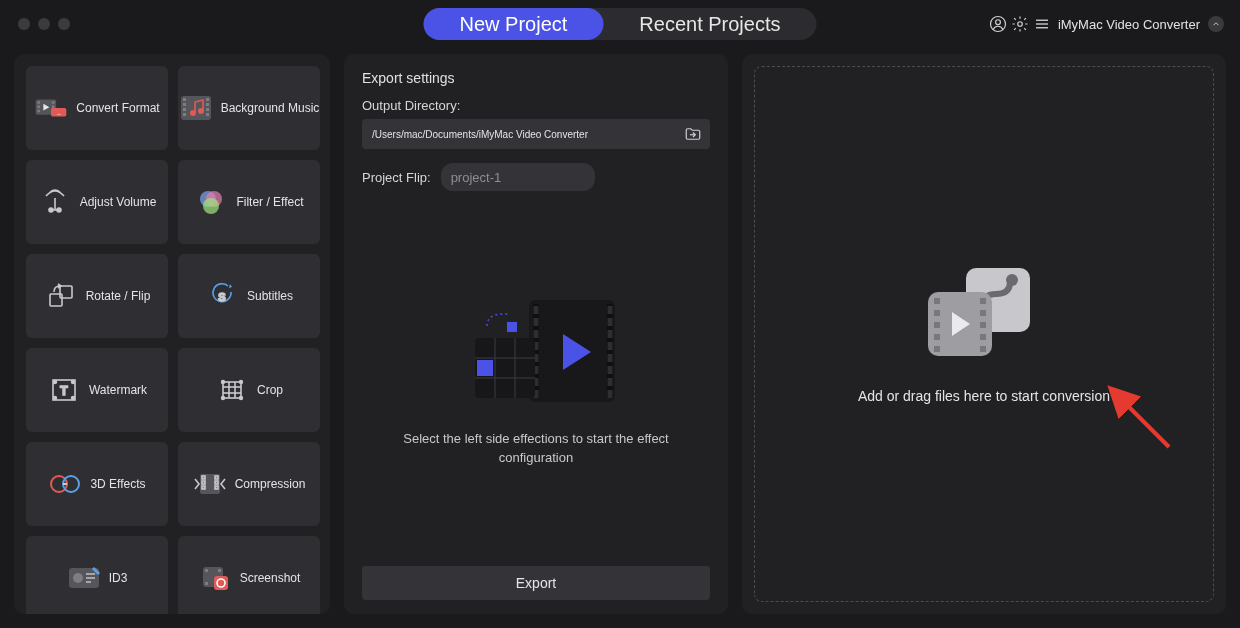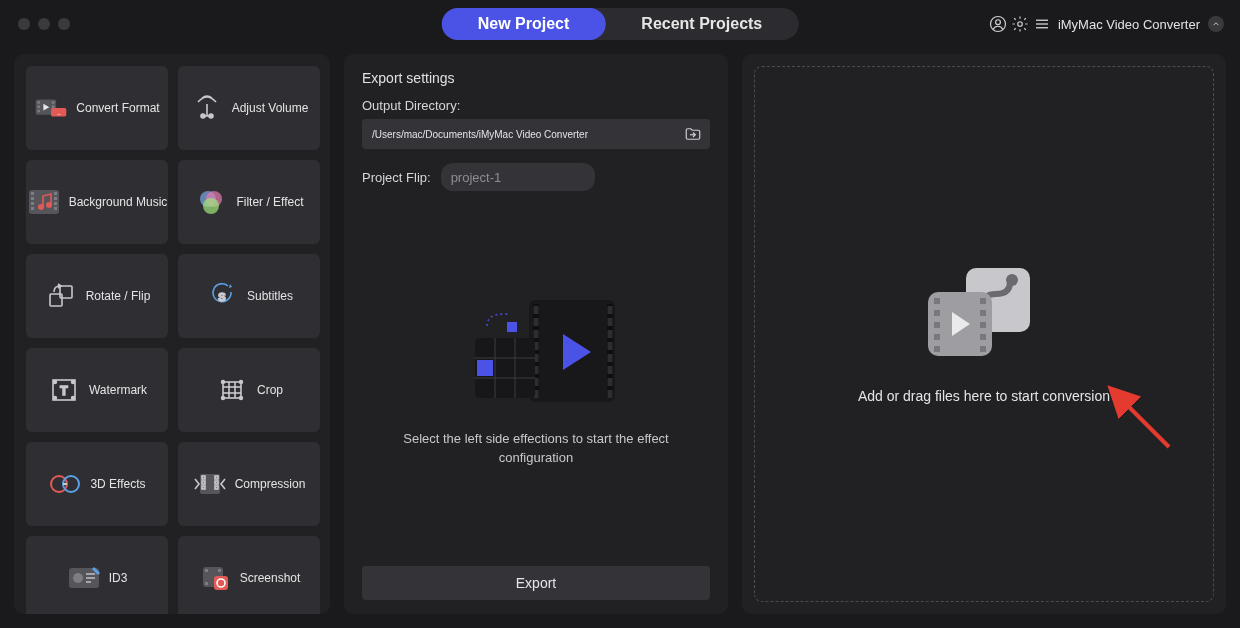--- a/index.html
+++ b/index.html
@@ -28,22 +28,22 @@
     position: absolute; left: 50%; transform: translateX(-50%);
     display: flex;
     background: #2c2c30;
     border-radius: 18px;
     height: 32px;
   }
   .top-tab {
     padding: 0 36px;
     line-height: 32px;
     border-radius: 18px;
-    font-size: 16px;
-    font-weight: 700;
+    font-size: 20px;
+    font-weight: 400;
     color: #e6e6e6;
     cursor: pointer;
   }
   .top-tab.active {
     background: #4a53e6;
     color: #fff;
   }
   .title-right {
     margin-left: auto;
     display: flex;
@@ -260,31 +260,20 @@
                 <rect x="21" y="6" width="3" height="3"></rect>
                 <rect x="21" y="11" width="3" height="3"></rect>
                 <rect x="21" y="16" width="3" height="3"></rect>
               </g>
               <path d="M11 9 L18 13 L11 17 Z" fill="#e8e8ec"></path>
               <rect x="20" y="14" width="18" height="10" rx="2" fill="#e15a55"></rect>
               <text x="29" y="22" text-anchor="middle" font-size="7" fill="#fff" font-family="Arial">→</text>
             </svg>
           </div>
           <span>Convert Format</span>
-        </div>
-        <div class="tool-card">
-          <div class="tc-icon">
-            <svg width="30" height="28" viewBox="0 0 30 28" fill="none" stroke="#c8c8cd" stroke-width="1.6">
-              <path d="M10 4 Q15 0 20 4 M6 8 Q15 -2 24 8"></path>
-              <path d="M15 10 L15 22 M12 22 L18 22"></path>
-              <circle cx="11" cy="22" r="2" fill="#c8c8cd"></circle>
-              <circle cx="19" cy="22" r="2" fill="#c8c8cd"></circle>
-            </svg>
-          </div>
-          <span>Adjust Volume</span>
         </div>
         <div class="tool-card">
           <div class="tc-icon">
             <svg width="34" height="28" viewBox="0 0 34 28">
               <rect x="2" y="2" width="30" height="24" rx="3" fill="#55555b"></rect>
               <g fill="#7d7d84">
                 <rect x="4" y="4" width="3" height="3"></rect>
                 <rect x="4" y="9" width="3" height="3"></rect>
                 <rect x="4" y="14" width="3" height="3"></rect>
                 <rect x="4" y="19" width="3" height="3"></rect>
@@ -292,20 +281,31 @@
                 <rect x="27" y="9" width="3" height="3"></rect>
                 <rect x="27" y="14" width="3" height="3"></rect>
                 <rect x="27" y="19" width="3" height="3"></rect>
               </g>
               <circle cx="14" cy="19" r="3" fill="#e15a55"></circle>
               <circle cx="22" cy="17" r="3" fill="#e15a55"></circle>
               <path d="M16 19 L16 8 L24 6 L24 17" fill="none" stroke="#e15a55" stroke-width="1.6"></path>
             </svg>
           </div>
           <span>Background Music</span>
+        </div>
+        <div class="tool-card">
+          <div class="tc-icon">
+            <svg width="30" height="28" viewBox="0 0 30 28" fill="none" stroke="#c8c8cd" stroke-width="1.6">
+              <path d="M10 4 Q15 0 20 4 M6 8 Q15 -2 24 8"></path>
+              <path d="M15 10 L15 22 M12 22 L18 22"></path>
+              <circle cx="11" cy="22" r="2" fill="#c8c8cd"></circle>
+              <circle cx="19" cy="22" r="2" fill="#c8c8cd"></circle>
+            </svg>
+          </div>
+          <span>Adjust Volume</span>
         </div>
         <div class="tool-card">
           <div class="tc-icon">
             <svg width="30" height="28" viewBox="0 0 30 28">
               <circle cx="12" cy="11" r="8" fill="#7aa6e6" opacity=".7"></circle>
               <circle cx="18" cy="11" r="8" fill="#e67ab0" opacity=".7"></circle>
               <circle cx="15" cy="18" r="8" fill="#9fe67a" opacity=".7"></circle>
             </svg>
           </div>
           <span>Filter / Effect</span>

